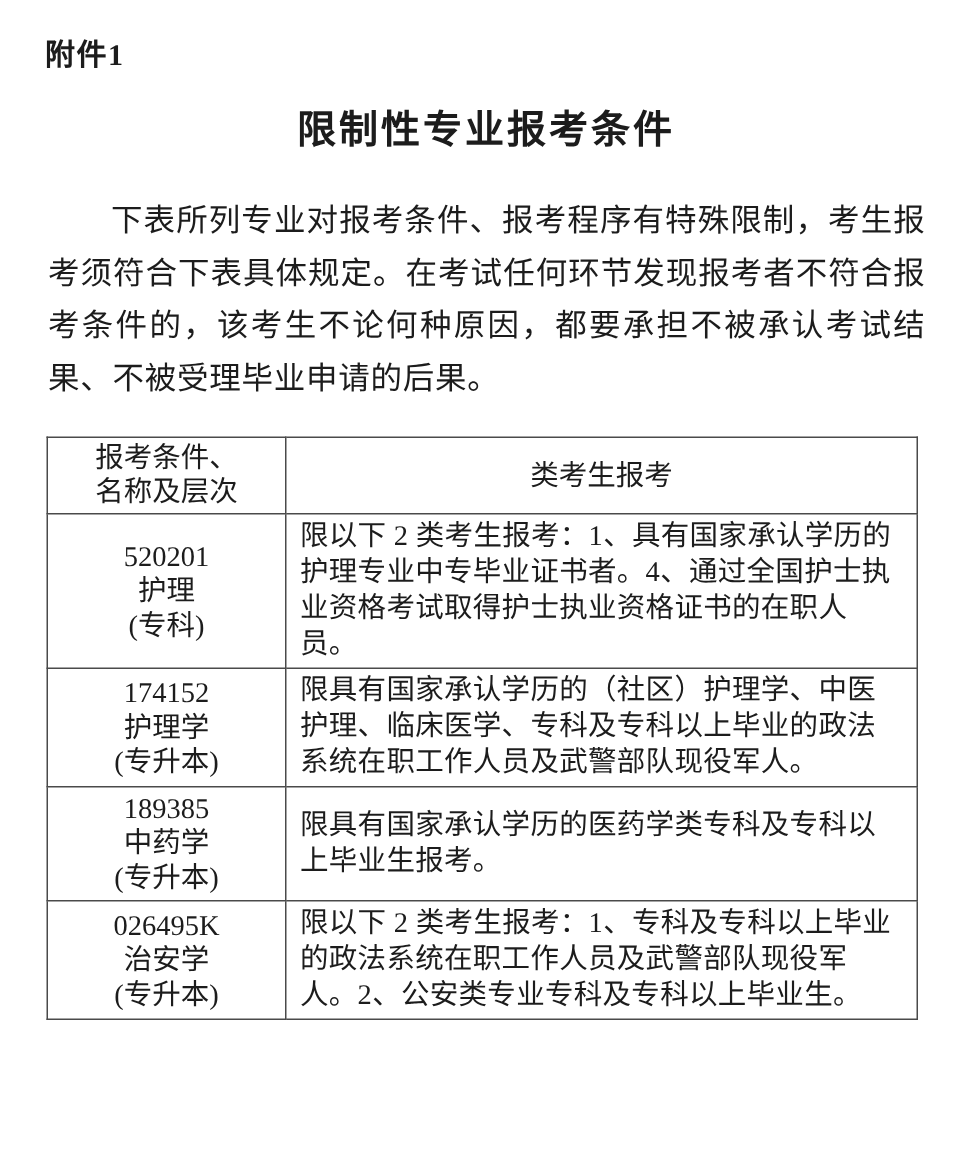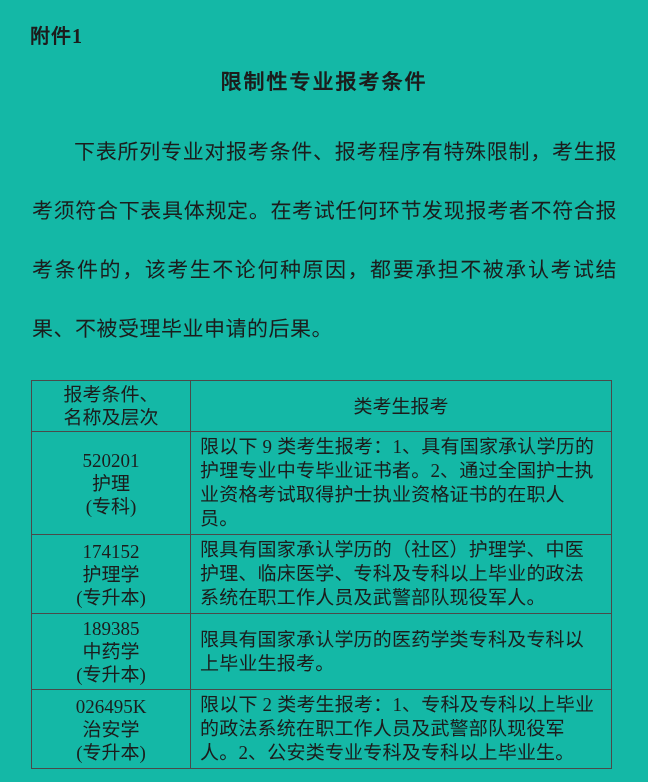--- a/index.html
+++ b/index.html
@@ -5,43 +5,43 @@
   html, body {
     margin: 0;
     padding: 0;
     background: #e9e9e9;
   }
   .page {
     position: relative;
     width: 648px;
     height: 782px;
     margin: 0 auto;
-    background: #14b8a6;
+    background: #ffffff;
     color: #1c1c1c;
     font-family: "Liberation Serif", "DejaVu Serif", serif;
     overflow: hidden;
     box-sizing: border-box;
   }
   .attachment-label {
     margin: 20px 0 0 30px;
     font-size: 20px;
     font-weight: bold;
     letter-spacing: 1px;
   }
   .doc-title {
     margin: 16px 0 0 0;
     text-align: center;
-    font-size: 21px;
+    font-size: 26px;
     font-weight: bold;
     letter-spacing: 2px;
   }
   .intro {
     margin: 28px 31px 0 32px;
     font-size: 21px;
-    line-height: 59px;
+    line-height: 35px;
     text-align: justify;
     text-indent: 2em;
     letter-spacing: 0.5px;
   }
   table.cond-table {
     margin: 21px 0 0 31px;
     width: 580px;
     border-collapse: collapse;
     table-layout: fixed;
   }
@@ -100,21 +100,21 @@
         <th>类考生报考</th>
       </tr>
     </thead>
     <tbody>
       <tr>
         <td class="cell-code">
           <div class="line">520201</div>
           <div class="line">护理</div>
           <div class="line">(专科)</div>
         </td>
-        <td class="cell-cond">限以下 9 类考生报考：1、具有国家承认学历的护理专业中专毕业证书者。2、通过全国护士执业资格考试取得护士执业资格证书的在职人员。</td>
+        <td class="cell-cond">限以下 2 类考生报考：1、具有国家承认学历的护理专业中专毕业证书者。4、通过全国护士执业资格考试取得护士执业资格证书的在职人员。</td>
       </tr>
       <tr>
         <td class="cell-code">
           <div class="line">174152</div>
           <div class="line">护理学</div>
           <div class="line">(专升本)</div>
         </td>
         <td class="cell-cond">限具有国家承认学历的（社区）护理学、中医护理、临床医学、专科及专科以上毕业的政法系统在职工作人员及武警部队现役军人。</td>
       </tr>
       <tr>

